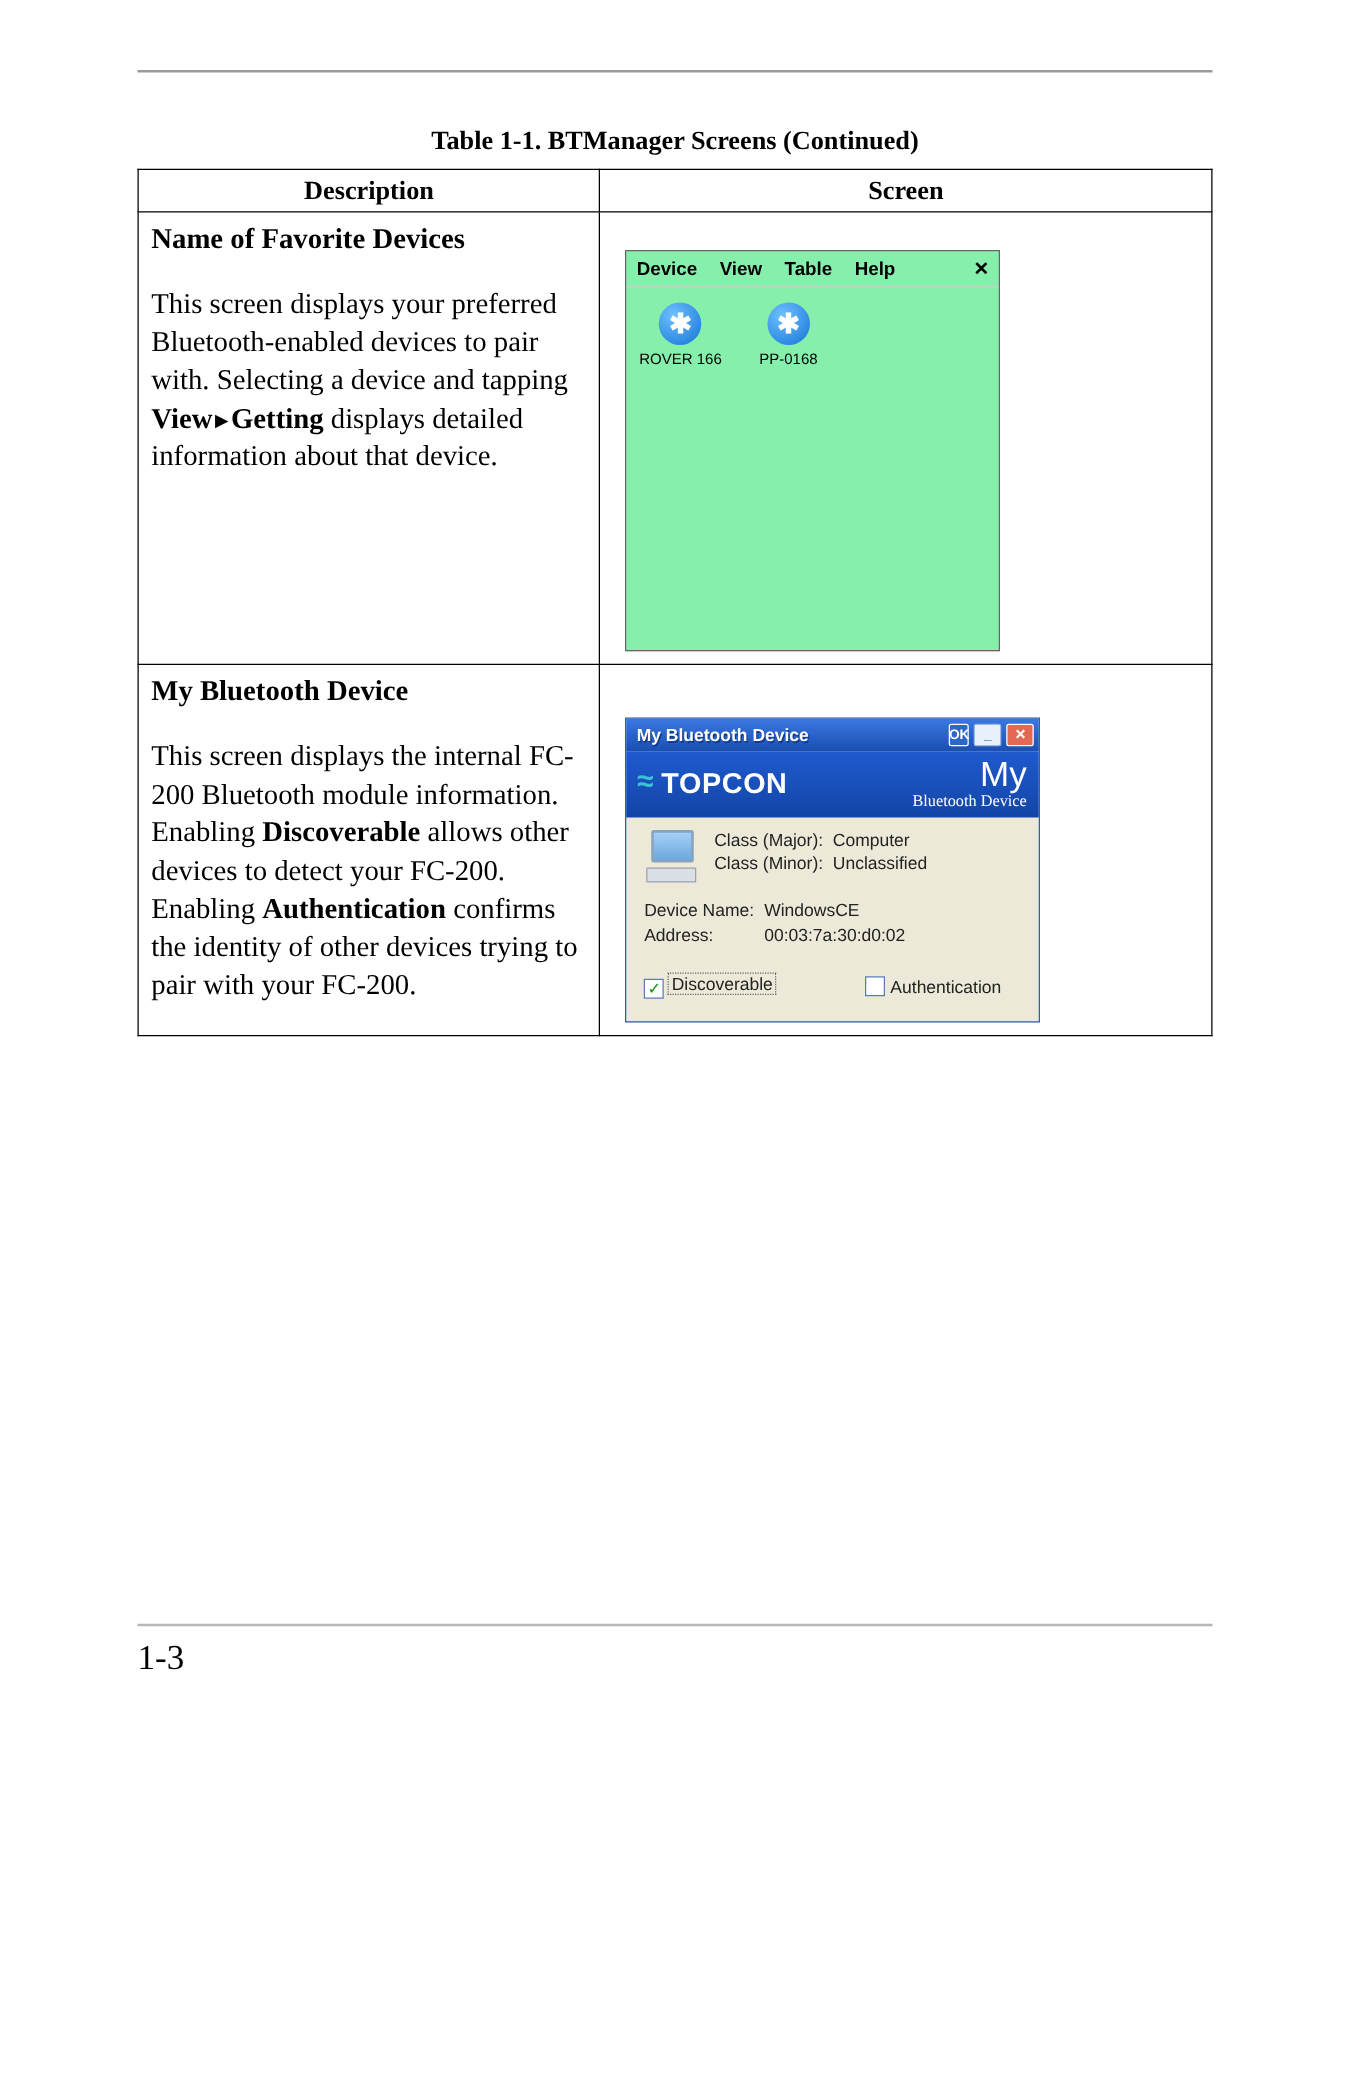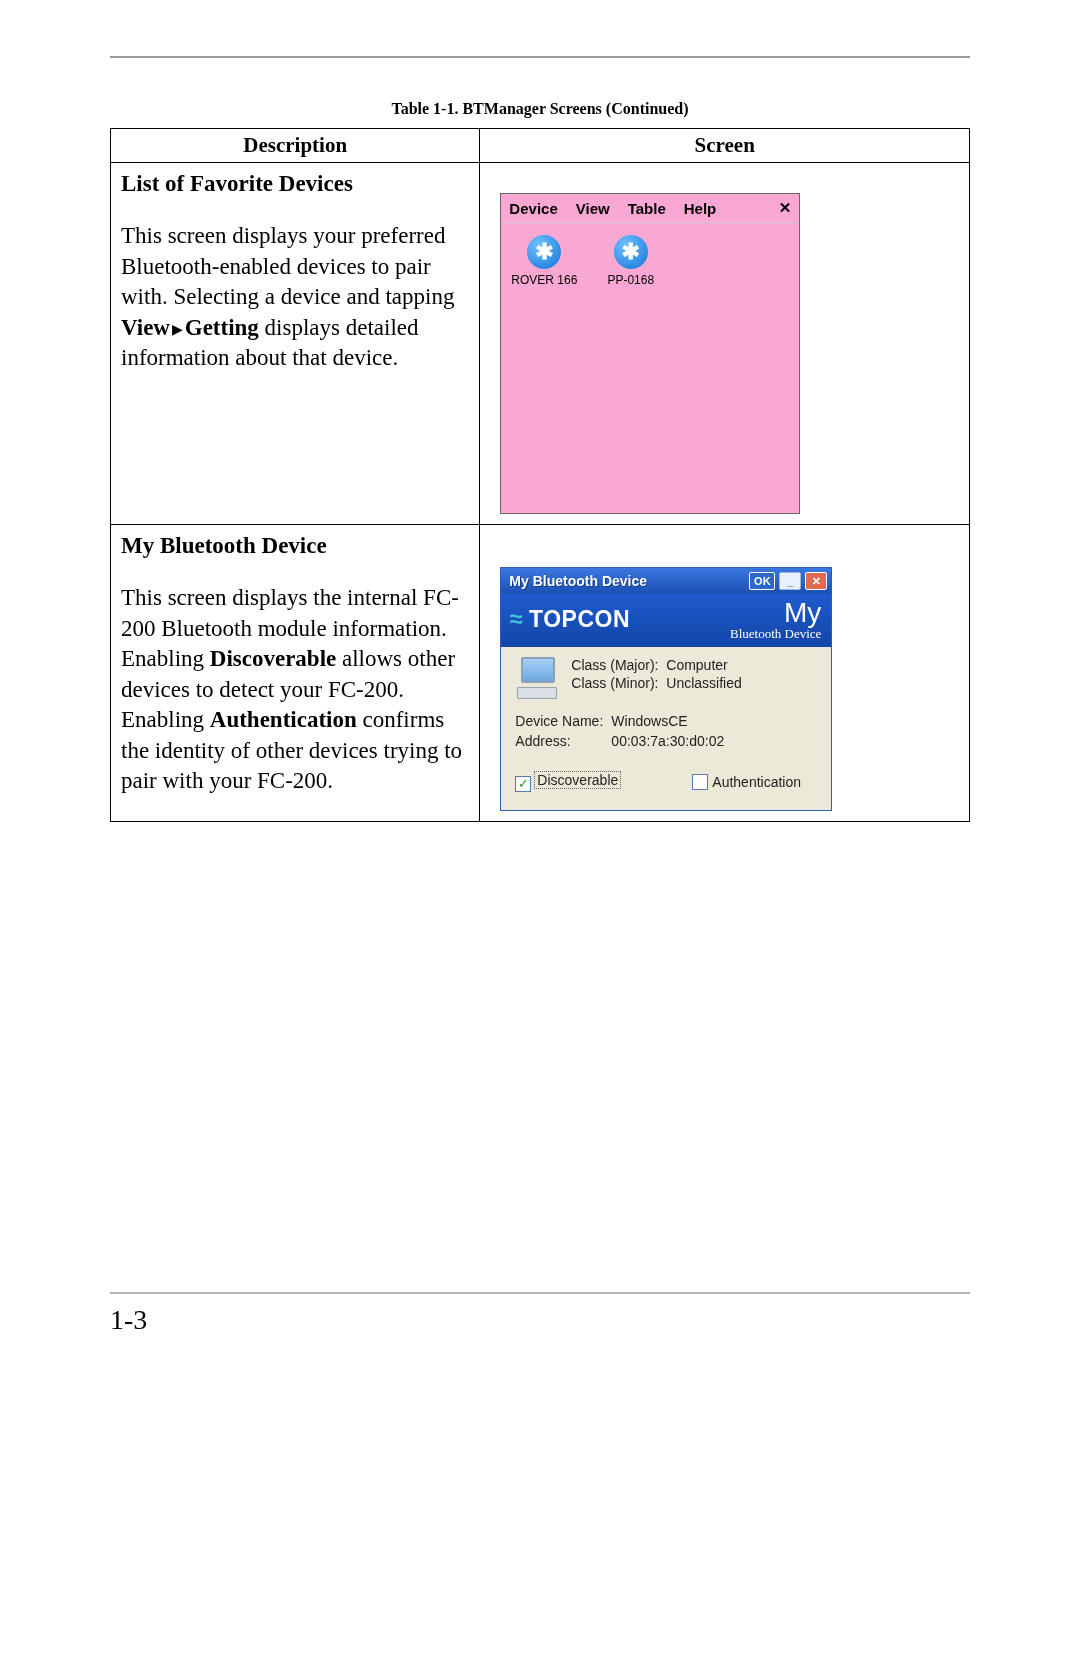--- a/index.html
+++ b/index.html
@@ -21,21 +21,21 @@
     margin-bottom: 6px;
   }
   hr.top-rule {
     border: none;
     border-top: 2px solid #9a9a9a;
     margin: 0 0 42px 0;
   }
   .table-caption {
     text-align: center;
     font-weight: bold;
-    font-size: 16px;
+    font-size: 21px;
     margin-bottom: 10px;
   }
   table.main {
     border-collapse: collapse;
     width: 100%;
     font-size: 23px;
   }
   table.main th, table.main td {
     border: 1.5px solid #000;
     vertical-align: top;
@@ -59,21 +59,21 @@
     display: inline-block;
     font-size: 14px;
     vertical-align: 1px;
     margin: 0 2px;
   }
 
   
   .screen-wrap-1 { padding: 30px 10px 10px 20px; }
   .fav-window {
     width: 300px;
-    background: #f9a8d4;
+    background: #86efac;
     border: 1px solid #666;
   }
   .fav-menubar {
     display: flex;
     align-items: center;
     gap: 18px;
     padding: 5px 8px;
     font-family: Tahoma, Arial, sans-serif;
     font-size: 15px;
     font-weight: bold;
@@ -132,21 +132,21 @@
     background: #e8f0fb;
     color: #244e9b;
     font-size: 11px;
     font-weight: bold;
     display: inline-flex;
     align-items: center;
     justify-content: center;
     line-height: 1;
   }
   .tb-btn.ok {
-    width: 26px; background: #2f67c7; color: #fff; border-color: #fff;
+    width: 16px; background: #2f67c7; color: #fff; border-color: #fff;
   }
   .tb-btn.close {
     background: #e26a52; color: #fff; border-color: #fff;
   }
   .mbd-banner {
     background: linear-gradient(#1f5bcf, #1245a6);
     color: #fff;
     display: flex;
     align-items: center;
     justify-content: space-between;
@@ -242,21 +242,21 @@
       <tr>
         <th>Description</th>
         <th>Screen</th>
       </tr>
     </thead>
     <tbody>
 
       <tr>
         <td>
           <div class="cell-pad">
-            <div class="row-title">List of Favorite Devices</div>
+            <div class="row-title">Name of Favorite Devices</div>
             <div class="desc-text">
               <span>This screen displays your preferred Bluetooth-enabled devices to pair with. Selecting a device and tapping </span><span class="b">View</span><span class="tri">▶</span><span class="b">Getting</span><span> displays detailed information about that device.</span>
             </div>
           </div>
         </td>
         <td>
           <div class="screen-wrap-1">
             <div class="fav-window">
               <div class="fav-menubar">
                 <span>Device</span>

